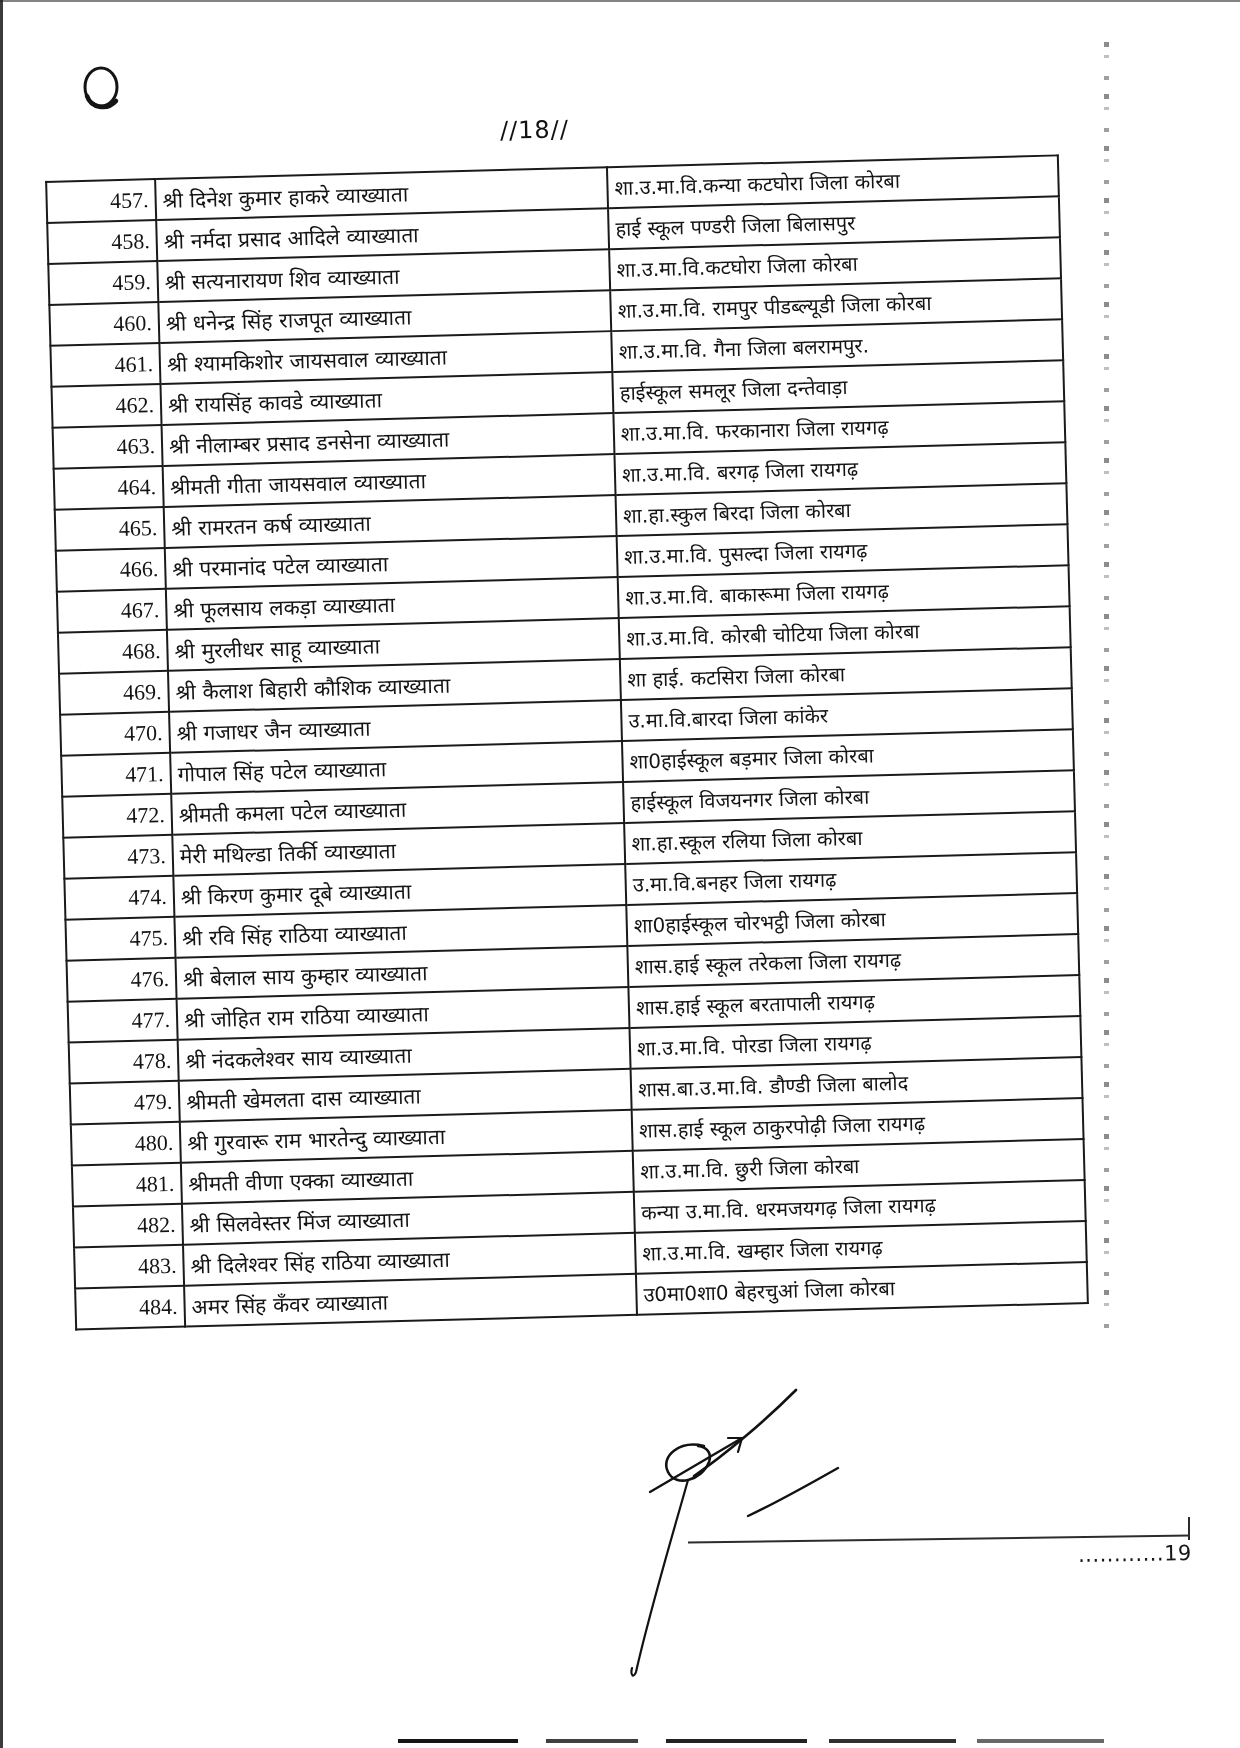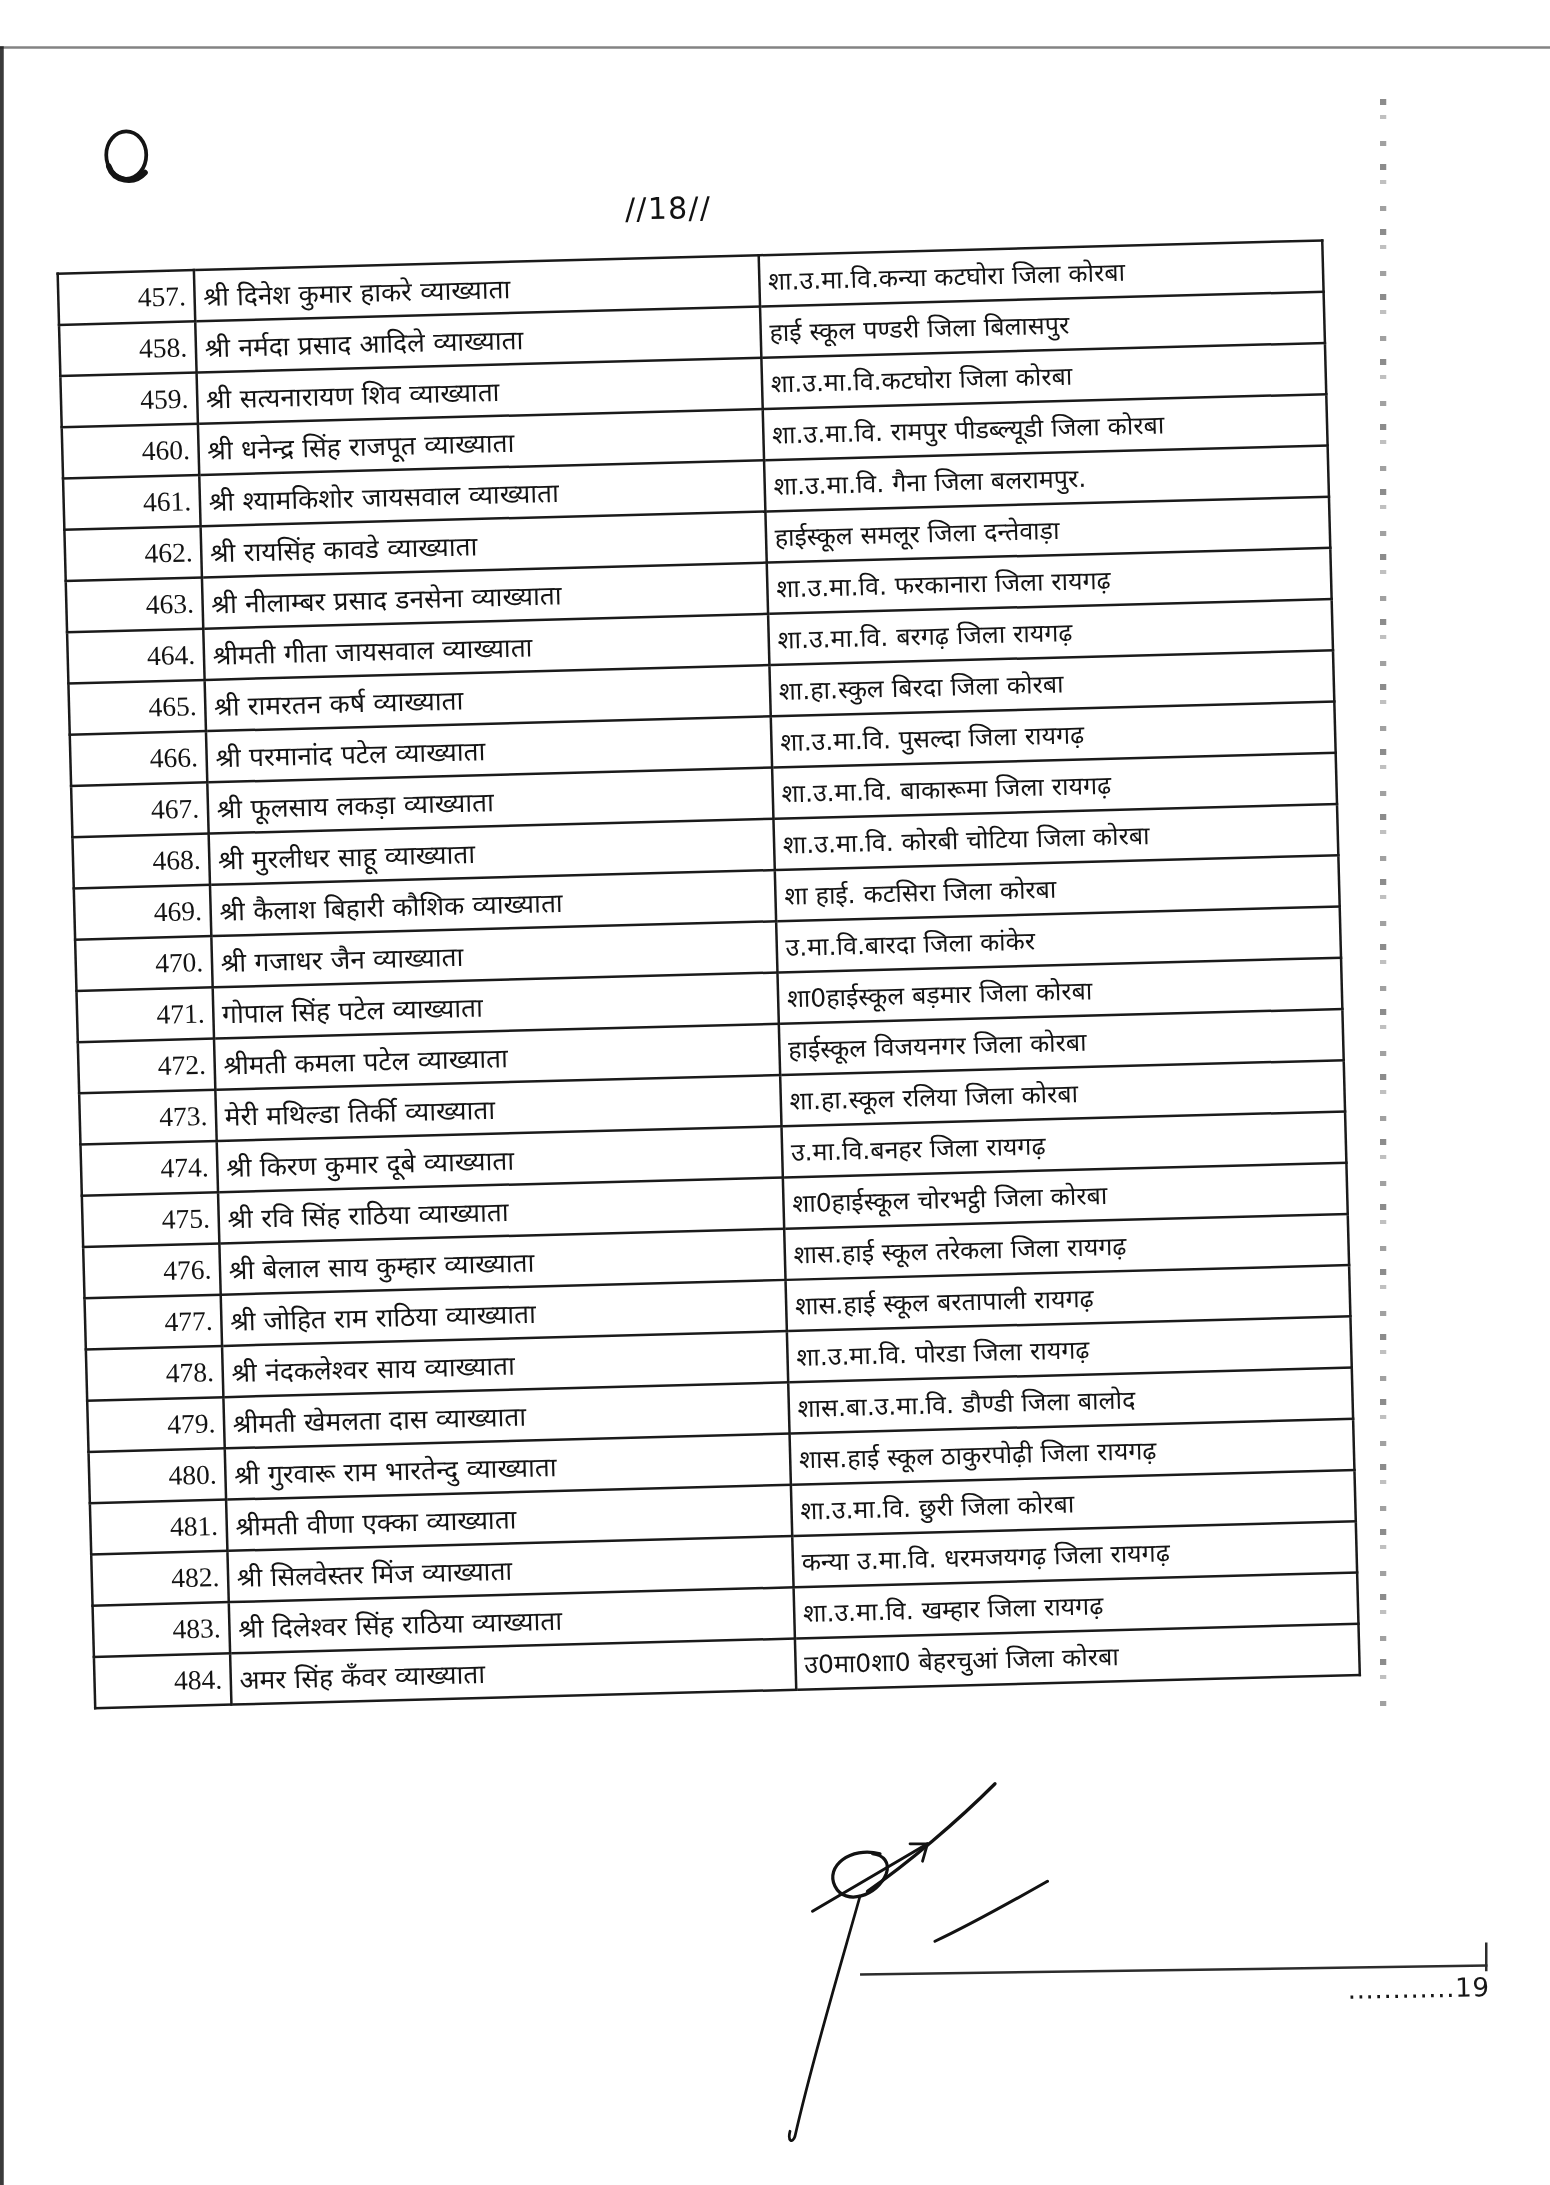--- a/index.html
+++ b/index.html
@@ -10,21 +10,20 @@
     background: #ffffff;
     overflow: hidden;
     font-family: "DejaVu Sans", sans-serif;
     color: #141414;
   }
   .page {
     position: relative;
     width: 1240px;
     height: 1624px;
     background: #ffffff;
-    margin-top: 37px;
   }
   
   .edge-left {
     position: absolute;
     left: 0; top: 0;
     width: 3px; height: 1748px;
     background: rgba(25,25,25,0.85);
   }
   .edge-top {
     position: absolute;

